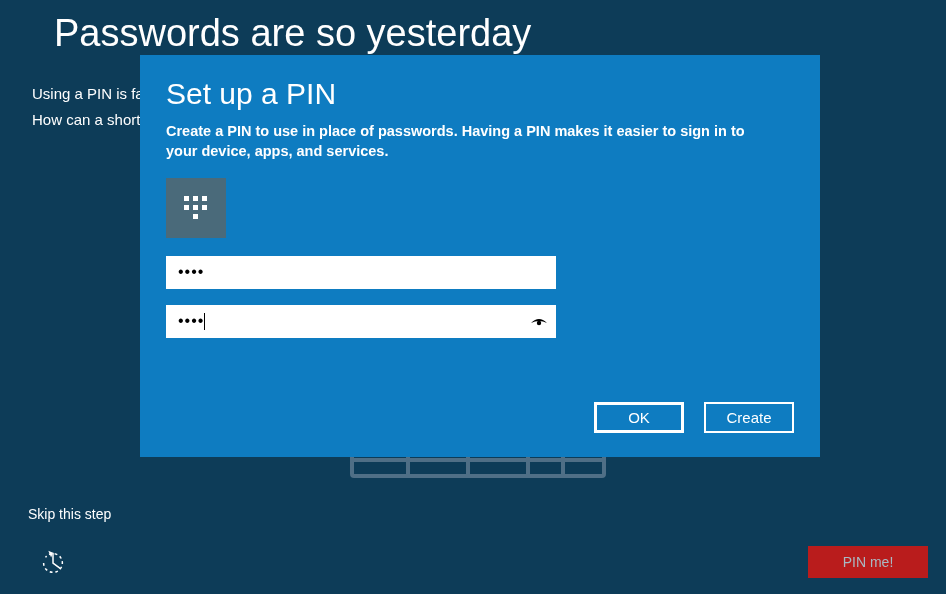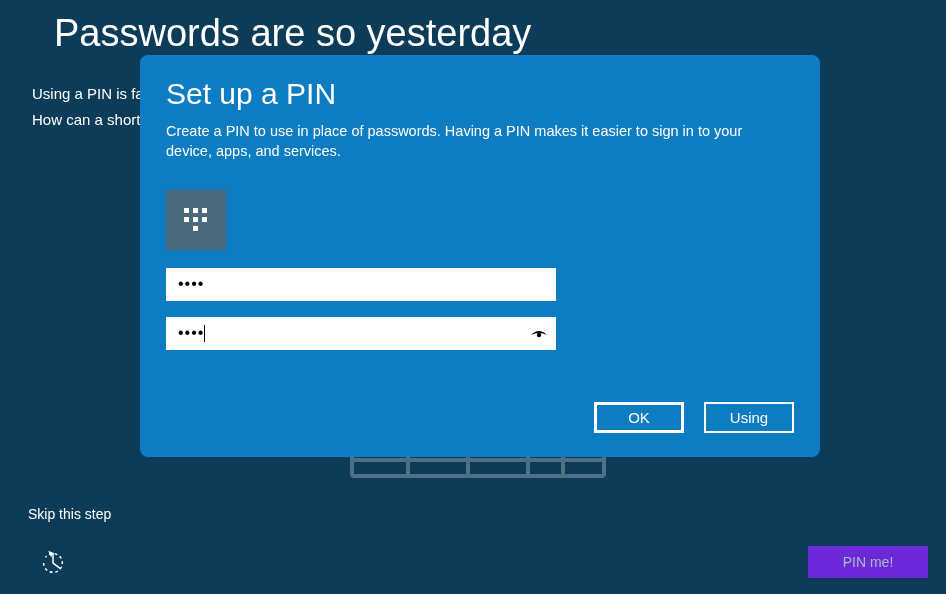--- a/index.html
+++ b/index.html
@@ -66,52 +66,51 @@
     height: 30px;
     cursor: pointer;
   }
   .ease-icon svg { width: 100%; height: 100%; }
   .pinme-btn {
     position: absolute;
     right: 18px;
     bottom: 16px;
     width: 120px;
     height: 32px;
-    background: #6d28d9;
+    background: #b91c1c;
     color: #a9b9c3;
     font-size: 14px;
     border: none;
     text-align: center;
     line-height: 32px;
     cursor: default;
   }
   
   .dialog {
     position: absolute;
     left: 140px;
     top: 55px;
     width: 680px;
     height: 402px;
     background: #0e7cc1;
     padding: 22px 26px 20px 26px;
-    border-radius: 8px;
   }
   .dlg-title {
     font-size: 30px;
     font-weight: 300;
     color: #ffffff;
     margin-bottom: 10px;
   }
   .dlg-desc {
     font-size: 14.5px;
-    font-weight: 400;
+    font-weight: 700;
     color: #ffffff;
     line-height: 1.4;
     max-width: 580px;
-    margin-bottom: 28px;
+    margin-bottom: 16px;
   }
   .keypad-tile {
     width: 60px;
     height: 60px;
     background: #4a6a7a;
     display: flex;
     align-items: center;
     justify-content: center;
     margin-bottom: 18px;
   }
@@ -241,17 +240,17 @@
           <g fill="#000">
             <path d="M1 11 Q9 3 17 11 Q9 7 1 11 Z"></path>
             <circle cx="9" cy="11" r="2.2"></circle>
           </g>
         </svg>
       </span>
     </div>
 
     <div class="dlg-buttons">
       <div class="dlg-btn primary">OK</div>
-      <div class="dlg-btn">Using</div>
+      <div class="dlg-btn">Create</div>
     </div>
   </div>
 
 </div>
 
 </body></html>

